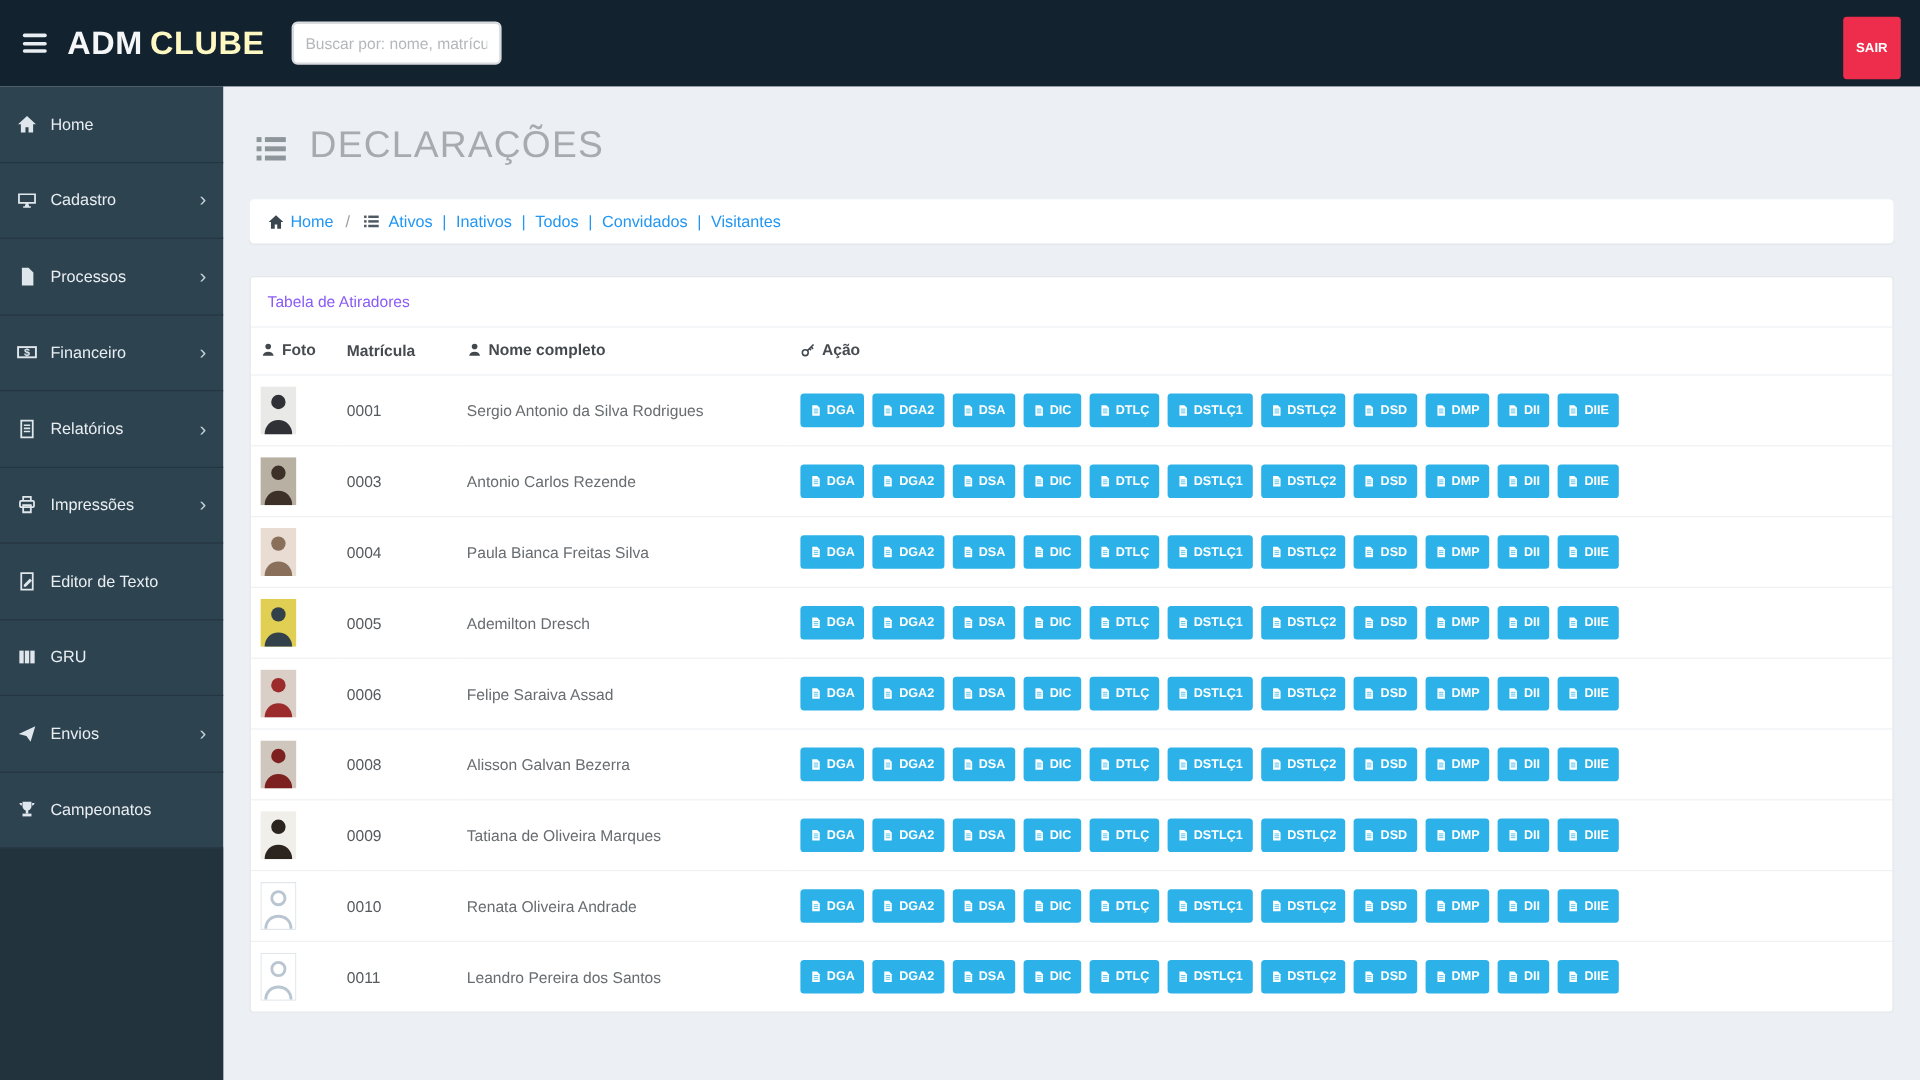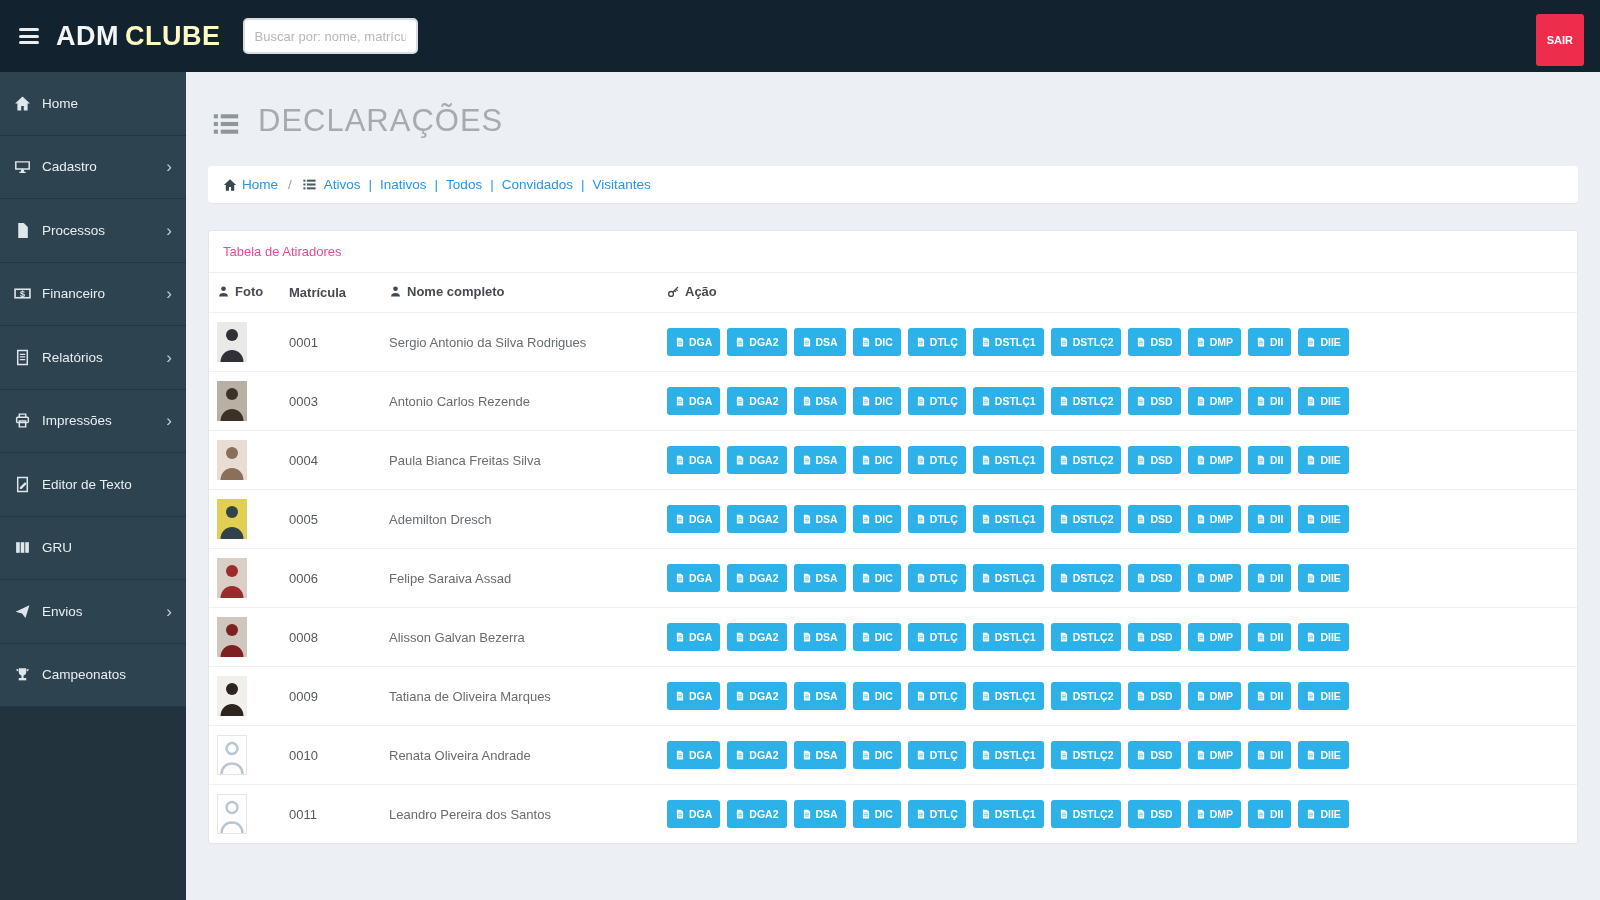--- a/index.html
+++ b/index.html
@@ -41,21 +41,21 @@
   .crumb a { color:#2196f3; text-decoration:none; display:inline-flex; align-items:center; gap:5px; cursor:pointer; }
   .crumb .sep { color:#9aa0a5; margin:0 3px; }
   .crumb .psep { color:#2196f3; margin:0 1px; }
   .crumb-ic { width:15px; height:15px; display:inline-flex; color:#4e5a63; }
   .crumb-ic svg { width:15px; height:15px; }
   .home-ic { width:14px; height:14px; display:inline-flex; color:#3b474f; }
   .home-ic svg { width:14px; height:14px; }
 
   
   .panel { background:#fff; margin-top:27px; border:1px solid #e4e7e9; border-radius:3px; }
-  .panel-title { padding:13px 14px; font-size:13px; color:#ec4899; border-bottom:1px solid #edf0f2; }
+  .panel-title { padding:13px 14px; font-size:13px; color:#8b5cf6; border-bottom:1px solid #edf0f2; }
   .tbl { width:100%; border-collapse:collapse; font-size:13px; }
   .tbl th { text-align:left; padding:11px 8px; font-size:13px; color:#464b50; font-weight:bold; }
   .tbl th .th-wrap { display:inline-flex; align-items:center; gap:5px; }
   .th-ic { width:13px; height:13px; display:inline-flex; color:#41494f; }
   .th-ic svg { width:13px; height:13px; }
   .tbl td { padding:9px 8px; border-top:1px solid #eef1f3; vertical-align:middle; }
   .c-foto { width:72px; }
   .c-mat { width:100px; }
   .c-nome { width:278px; }
   .photo { width:30px; height:40px; display:block; }

